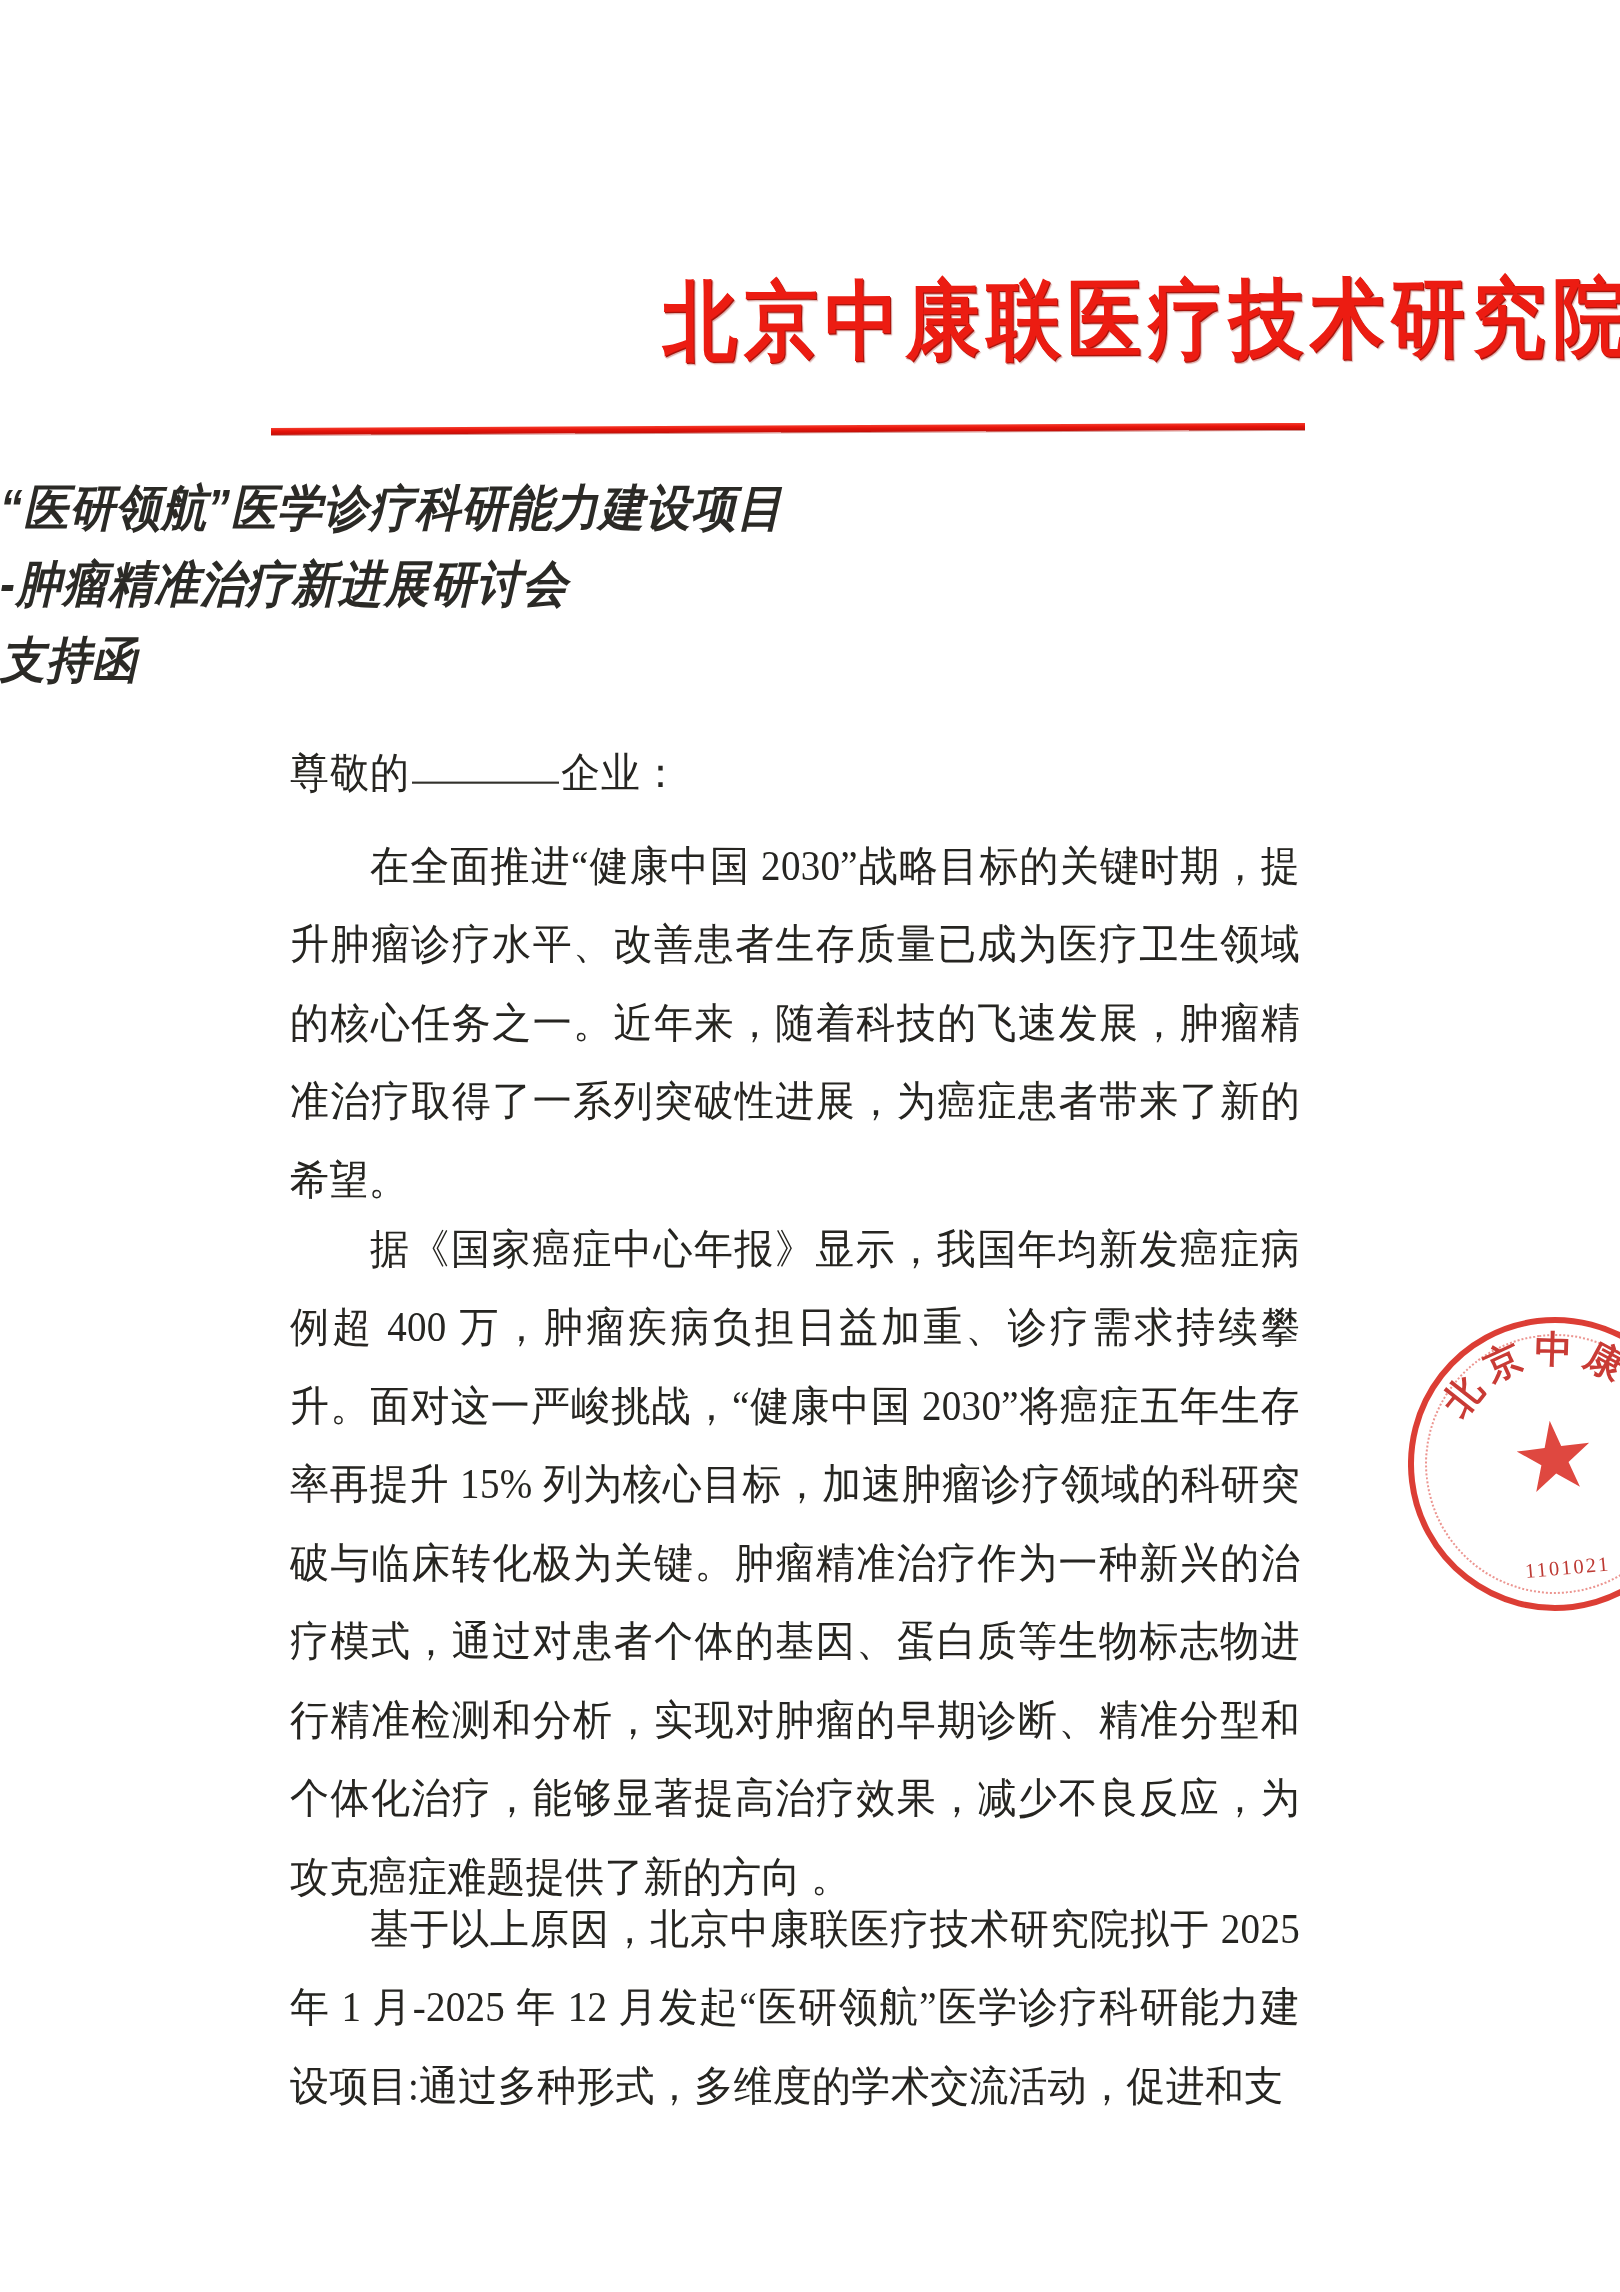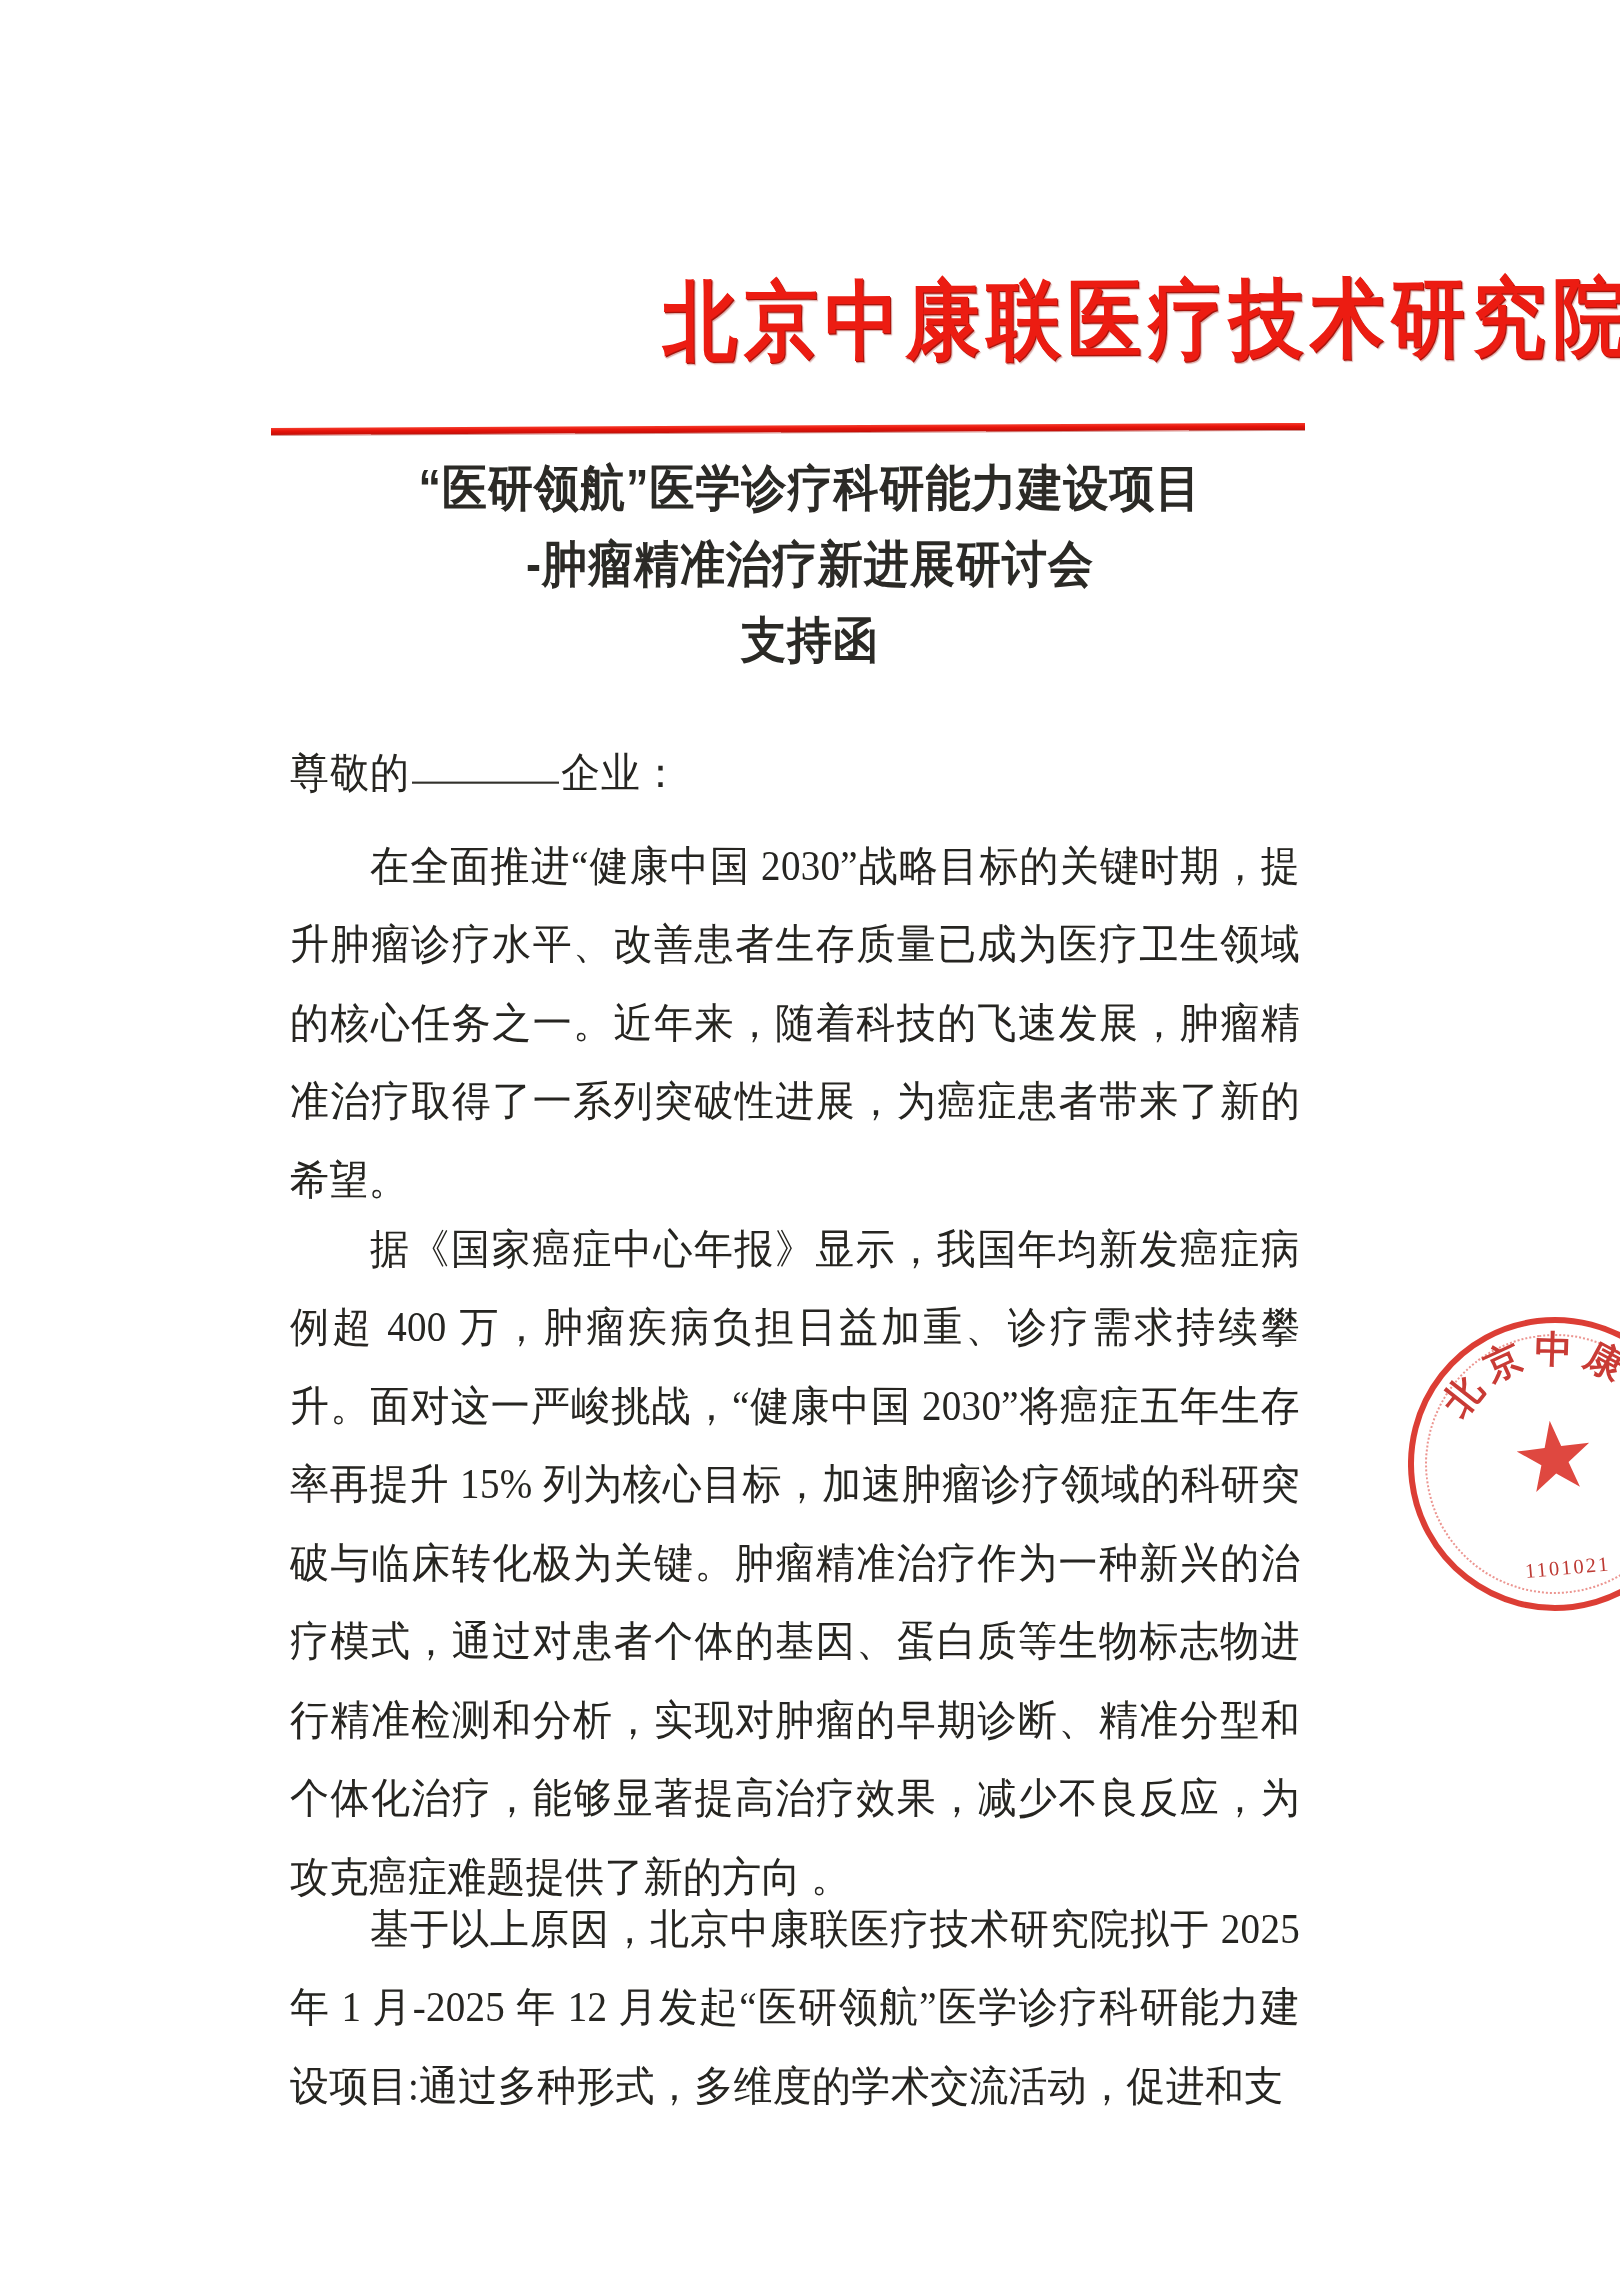--- a/index.html
+++ b/index.html
@@ -58,23 +58,24 @@
     background: linear-gradient(180deg, #f43c2d 0%, #e8130a 45%, #c01009 100%);
     transform: rotate(-0.28deg);
     transform-origin: left center;
     box-shadow: 0 1px 0 rgba(160, 20, 10, 0.45);
   }
 
   
   .doc-title {
     position: absolute;
     left: 0;
-    top: 450px;
+    top: 470px;
     width: 100%;
-    text-align: center;
+    text-align: left;
+    font-style: italic;
   }
   .doc-title .tline {
     font-family: "Liberation Sans", "DejaVu Sans", sans-serif;
     font-weight: 700;
     font-size: 45px;
     line-height: 76px;
     letter-spacing: 1px;
     color: #2b2a26;
     white-space: nowrap;
     transform: scaleY(1.1);

